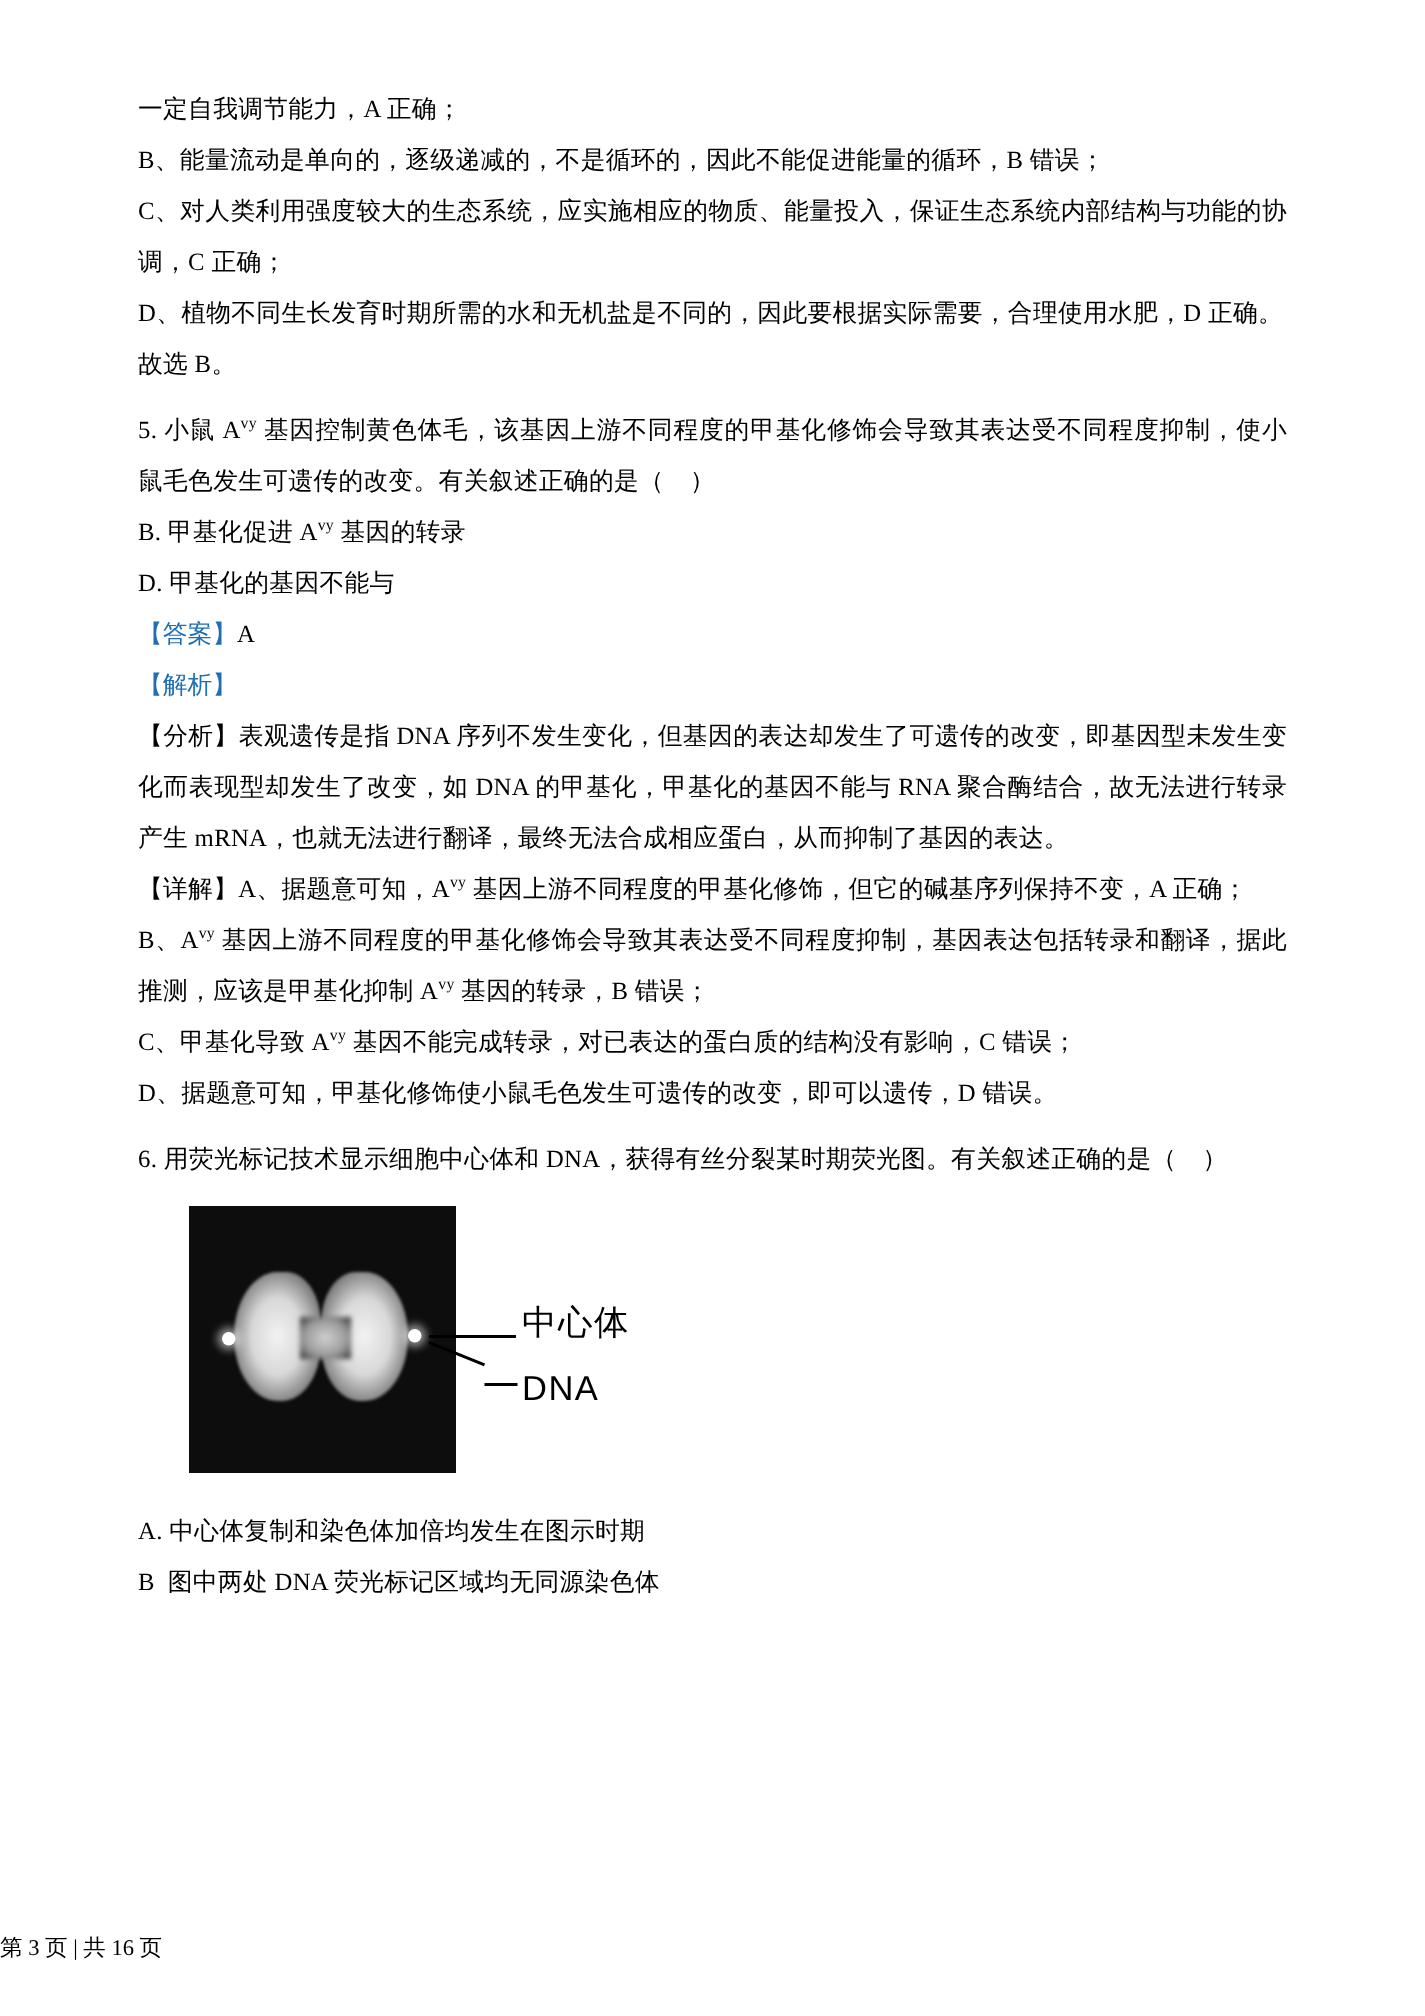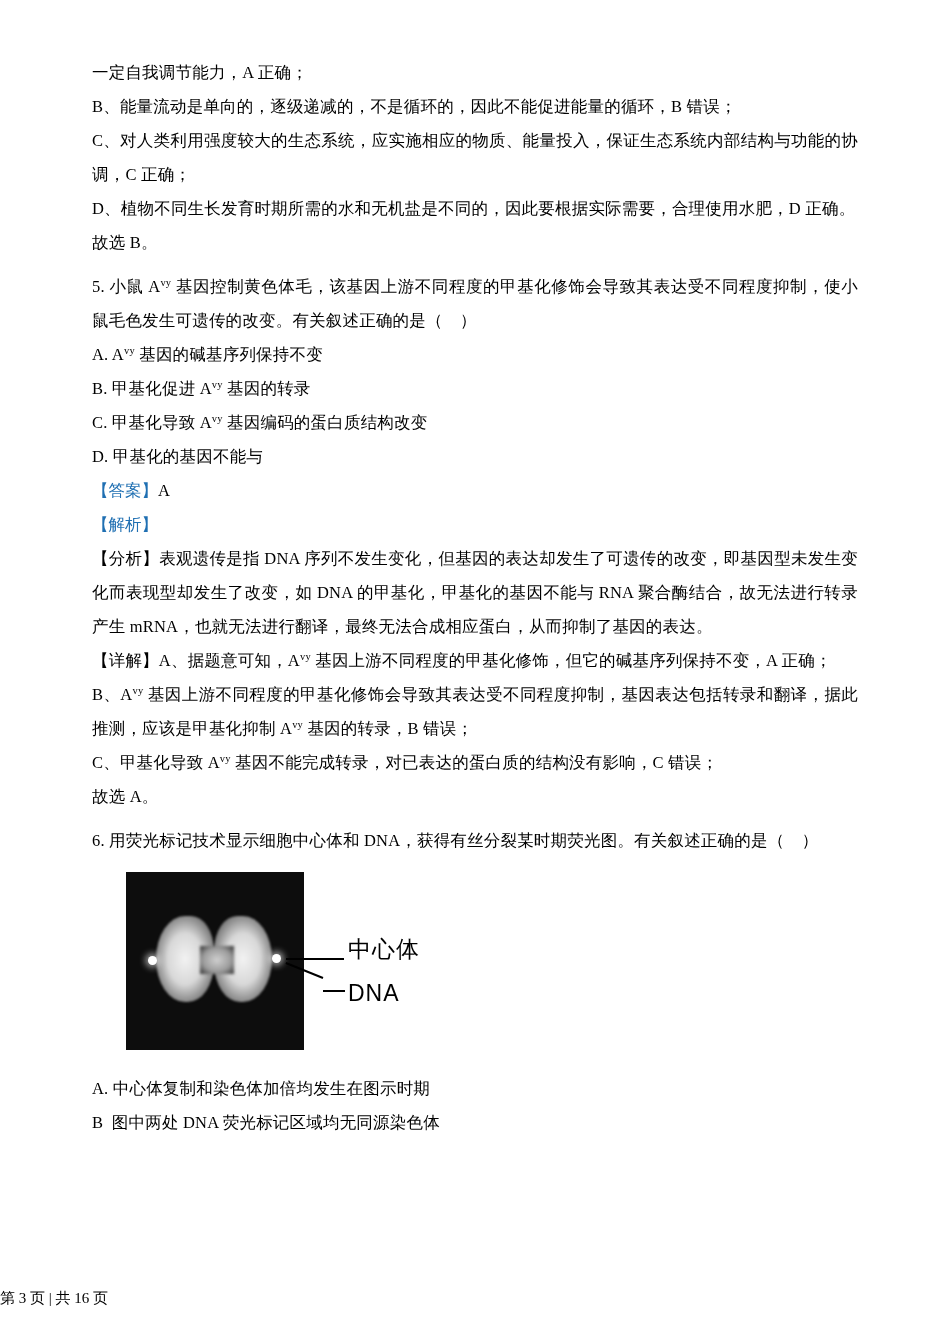--- a/index.html
+++ b/index.html
@@ -156,39 +156,37 @@
 
   <div class="line">一定自我调节能力，A 正确；</div>
   <div class="line">B、能量流动是单向的，逐级递减的，不是循环的，因此不能促进能量的循环，B 错误；</div>
   <div class="line">C、对人类利用强度较大的生态系统，应实施相应的物质、能量投入，保证生态系统内部结构与功能的协调，C 正确；</div>
   <div class="line">D、植物不同生长发育时期所需的水和无机盐是不同的，因此要根据实际需要，合理使用水肥，D 正确。</div>
   <div class="line">故选 B。</div>
 
   <div class="q-block">
     <div class="line"><span>5. 小鼠 A</span><span class="sup">vy</span><span> 基因控制黄色体毛，该基因上游不同程度的甲基化修饰会导致其表达受不同程度抑制，使小鼠毛色发生可遗传的改变。有关叙述正确的是（    ）</span></div>
 
-    <div class="line"><span>A. A</span><span class="sup">vy</span><span> 基因的碱基序列保持不变</span></div>
     <div class="line"><span>B. 甲基化促进 A</span><span class="sup">vy</span><span> 基因的转录</span></div>
-    <div class="line"><span>C. 甲基化导致 A</span><span class="sup">vy</span><span> 基因编码的蛋白质结构改变</span></div>
     <div class="line"><span>D. 甲基化的基因不能与</span></div>
 
     <div class="answer"><span>【答案】</span><span style="color:#000">A</span></div>
 
     <div class="analysis-label">【解析】</div>
 
     <div class="line"><span>【分析】</span><span>表观遗传是指 DNA 序列不发生变化，但基因的表达却发生了可遗传的改变，即基因型未发生变化而表现型却发生了改变，如 DNA 的甲基化，甲基化的基因不能与 RNA 聚合酶结合，故无法进行转录产生 mRNA，也就无法进行翻译，最终无法合成相应蛋白，从而抑制了基因的表达。</span></div>
 
     <div class="line"><span>【详解】</span><span>A、据题意可知，A</span><span class="sup">vy</span><span> 基因上游不同程度的甲基化修饰，但它的碱基序列保持不变，A 正确；</span></div>
 
     <div class="line"><span>B、A</span><span class="sup">vy</span><span> 基因上游不同程度的甲基化修饰会导致其表达受不同程度抑制，基因表达包括转录和翻译，据此推测，应该是甲基化抑制 A</span><span class="sup">vy</span><span> 基因的转录，B 错误；</span></div>
 
     <div class="line"><span>C、甲基化导致 A</span><span class="sup">vy</span><span> 基因不能完成转录，对已表达的蛋白质的结构没有影响，C 错误；</span></div>
 
-
-    <div class="line">故选 A。</div>
+    <div class="line"><span>D、据题意可知，甲基化修饰使小鼠毛色发生可遗传的改变，即可以遗传，D 错误。</span></div>
+
   </div>
 
   <div class="q-block">
     <div class="line">6. 用荧光标记技术显示细胞中心体和 DNA，获得有丝分裂某时期荧光图。有关叙述正确的是（    ）</div>
 
     <div class="figure-wrap">
       <div class="figure">
         <div class="photo">
           <div class="blob-left"></div>
           <div class="blob-right"></div>

